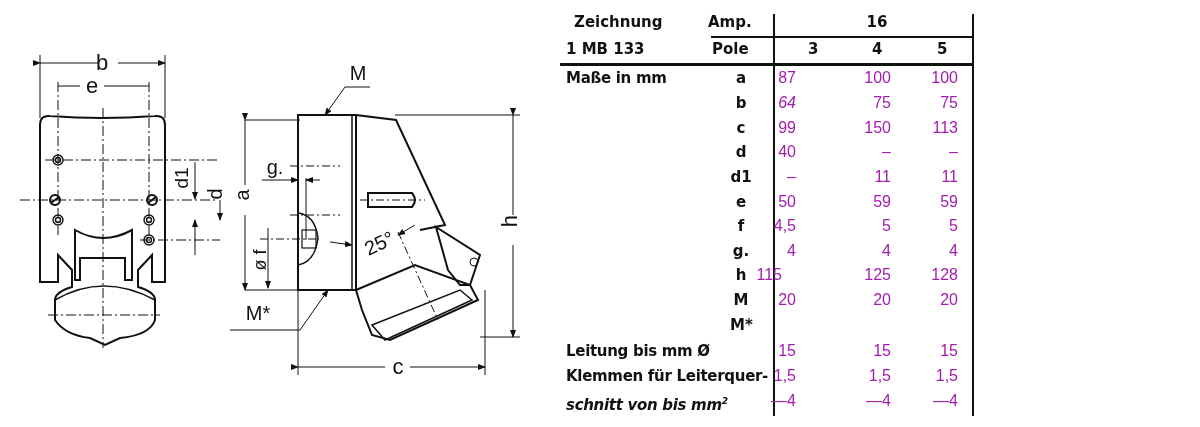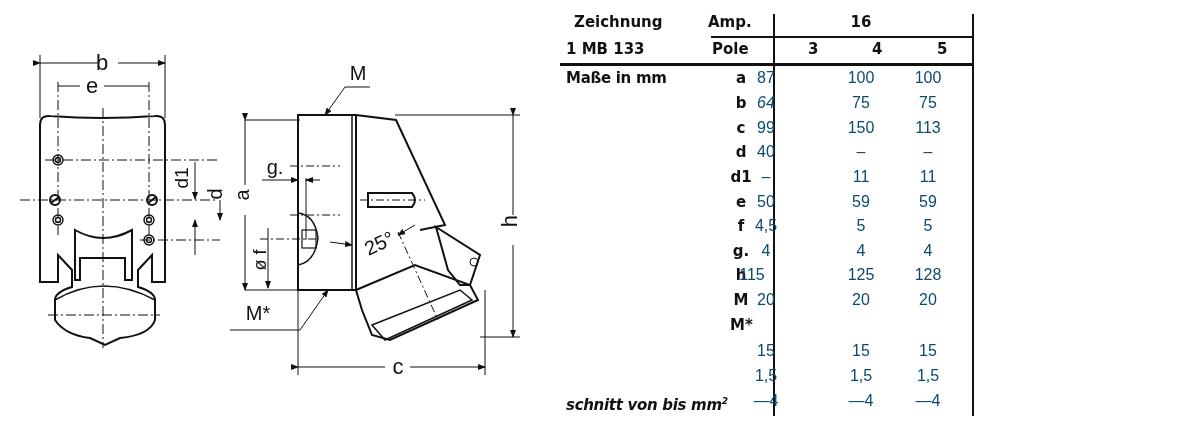--- a/index.html
+++ b/index.html
@@ -4,21 +4,21 @@
 <style>
   html, body { margin:0; padding:0; background:#ffffff; }
   body { width:1200px; height:427px; position:relative; overflow:hidden;
          font-family:"Liberation Sans", sans-serif; color:#111; }
   #drawing { position:absolute; left:0; top:0; width:560px; height:427px; }
   #drawing text { font-family:"Liberation Sans", sans-serif; fill:#111; }
   .spec { position:absolute; left:566px; top:10px; width:410px; }
   .row { position:absolute; height:24px; line-height:24px; font-size:17px; white-space:nowrap; }
   .lbl { position:absolute; font-weight:bold; font-family:"DejaVu Sans", sans-serif; font-size:15px; letter-spacing:-0.3px; }
   .sym { position:absolute; left:164px; width:22px; text-align:center; font-weight:bold; font-family:"DejaVu Sans", sans-serif; font-size:15px; }
-  .val { position:absolute; text-align:center; width:60px; font-weight:300; font-size:16px; color:#0c4a6e; }
+  .val { position:absolute; text-align:right; width:60px; font-weight:300; font-size:16px; color:#a21caf; }
   .hdr { font-weight:bold; font-family:"DejaVu Sans", sans-serif; font-size:15px; position:absolute; }
   .wide { position:absolute; left:208px; width:196px; text-align:center; font-size:14.5px; color:#222; letter-spacing:-0.4px; }
   .vline { position:absolute; background:#111; width:2px; }
   .hline { position:absolute; background:#111; }
   sup { font-size:9px; }
 </style>
 </head>
 <body>
 
 <svg id="drawing" viewBox="0 0 560 427" xmlns="http://www.w3.org/2000/svg">
@@ -138,21 +138,21 @@
   <text x="380" y="250" font-size="20" text-anchor="middle" transform="rotate(-25 380 245)">25°</text>
   <text x="520" y="232" font-size="22" text-anchor="middle" transform="rotate(-90 513 228)">h</text>
   <text x="398" y="374" font-size="22" text-anchor="middle">c</text>
 </svg>
 
 <div class="spec">
 
   <div class="row" style="top:0; left:0; width:410px;">
     <span class="hdr" style="left:8px;text-align:right;">Zeichnung</span>
     <span class="hdr" style="left:142px;">Amp.</span>
-    <span class="hdr" style="left:196px; width:198px; text-align:center;">16</span>
+    <span class="hdr" style="left:212px; width:198px; text-align:center;">16</span>
   </div>
   <div class="row" style="top:27px; left:0; width:410px;">
     <span class="hdr" style="left:0;">1 MB 133</span>
     <span class="hdr" style="left:146px;">Pole</span>
     <span class="hdr" style="left:242px;">3</span>
     <span class="hdr" style="left:306px;">4</span>
     <span class="hdr" style="left:371px;">5</span>
   </div>
 
   <div class="hline" style="left:145px; top:26px; width:262px; height:2px;"></div>
@@ -223,26 +223,28 @@
     <span class="val" style="left:170px;">20</span>
     <span class="val" style="left:265px;">20</span>
     <span class="val" style="left:332px;">20</span>
   </div>
 
   <div class="row" style="top:303px; left:0; width:410px;">
     <span class="sym">M*</span>
   </div>
 
   <div class="row" style="top:329px; left:0; width:410px;">
+    <span class="lbl" style="left:0;">Leitung bis mm Ø</span>
     <span class="val" style="left:170px;">15</span>
     <span class="val" style="left:265px;">15</span>
     <span class="val" style="left:332px;">15</span>
   </div>
 
   <div class="row" style="top:354px; left:0; width:410px;">
+    <span class="lbl" style="left:0;">Klemmen für Leiterquer-</span>
     <span class="val" style="left:170px;">1,5</span>
     <span class="val" style="left:265px;">1,5</span>
     <span class="val" style="left:332px;">1,5</span>
   </div>
   <div class="row" style="top:379px; left:0; width:410px;">
     <span class="lbl" style="left:0;font-style:italic;"><span>schnitt von bis mm</span><sup>2</sup></span>
     <span class="val" style="left:170px;">—4</span>
     <span class="val" style="left:265px;">—4</span>
     <span class="val" style="left:332px;">—4</span>
   </div>

